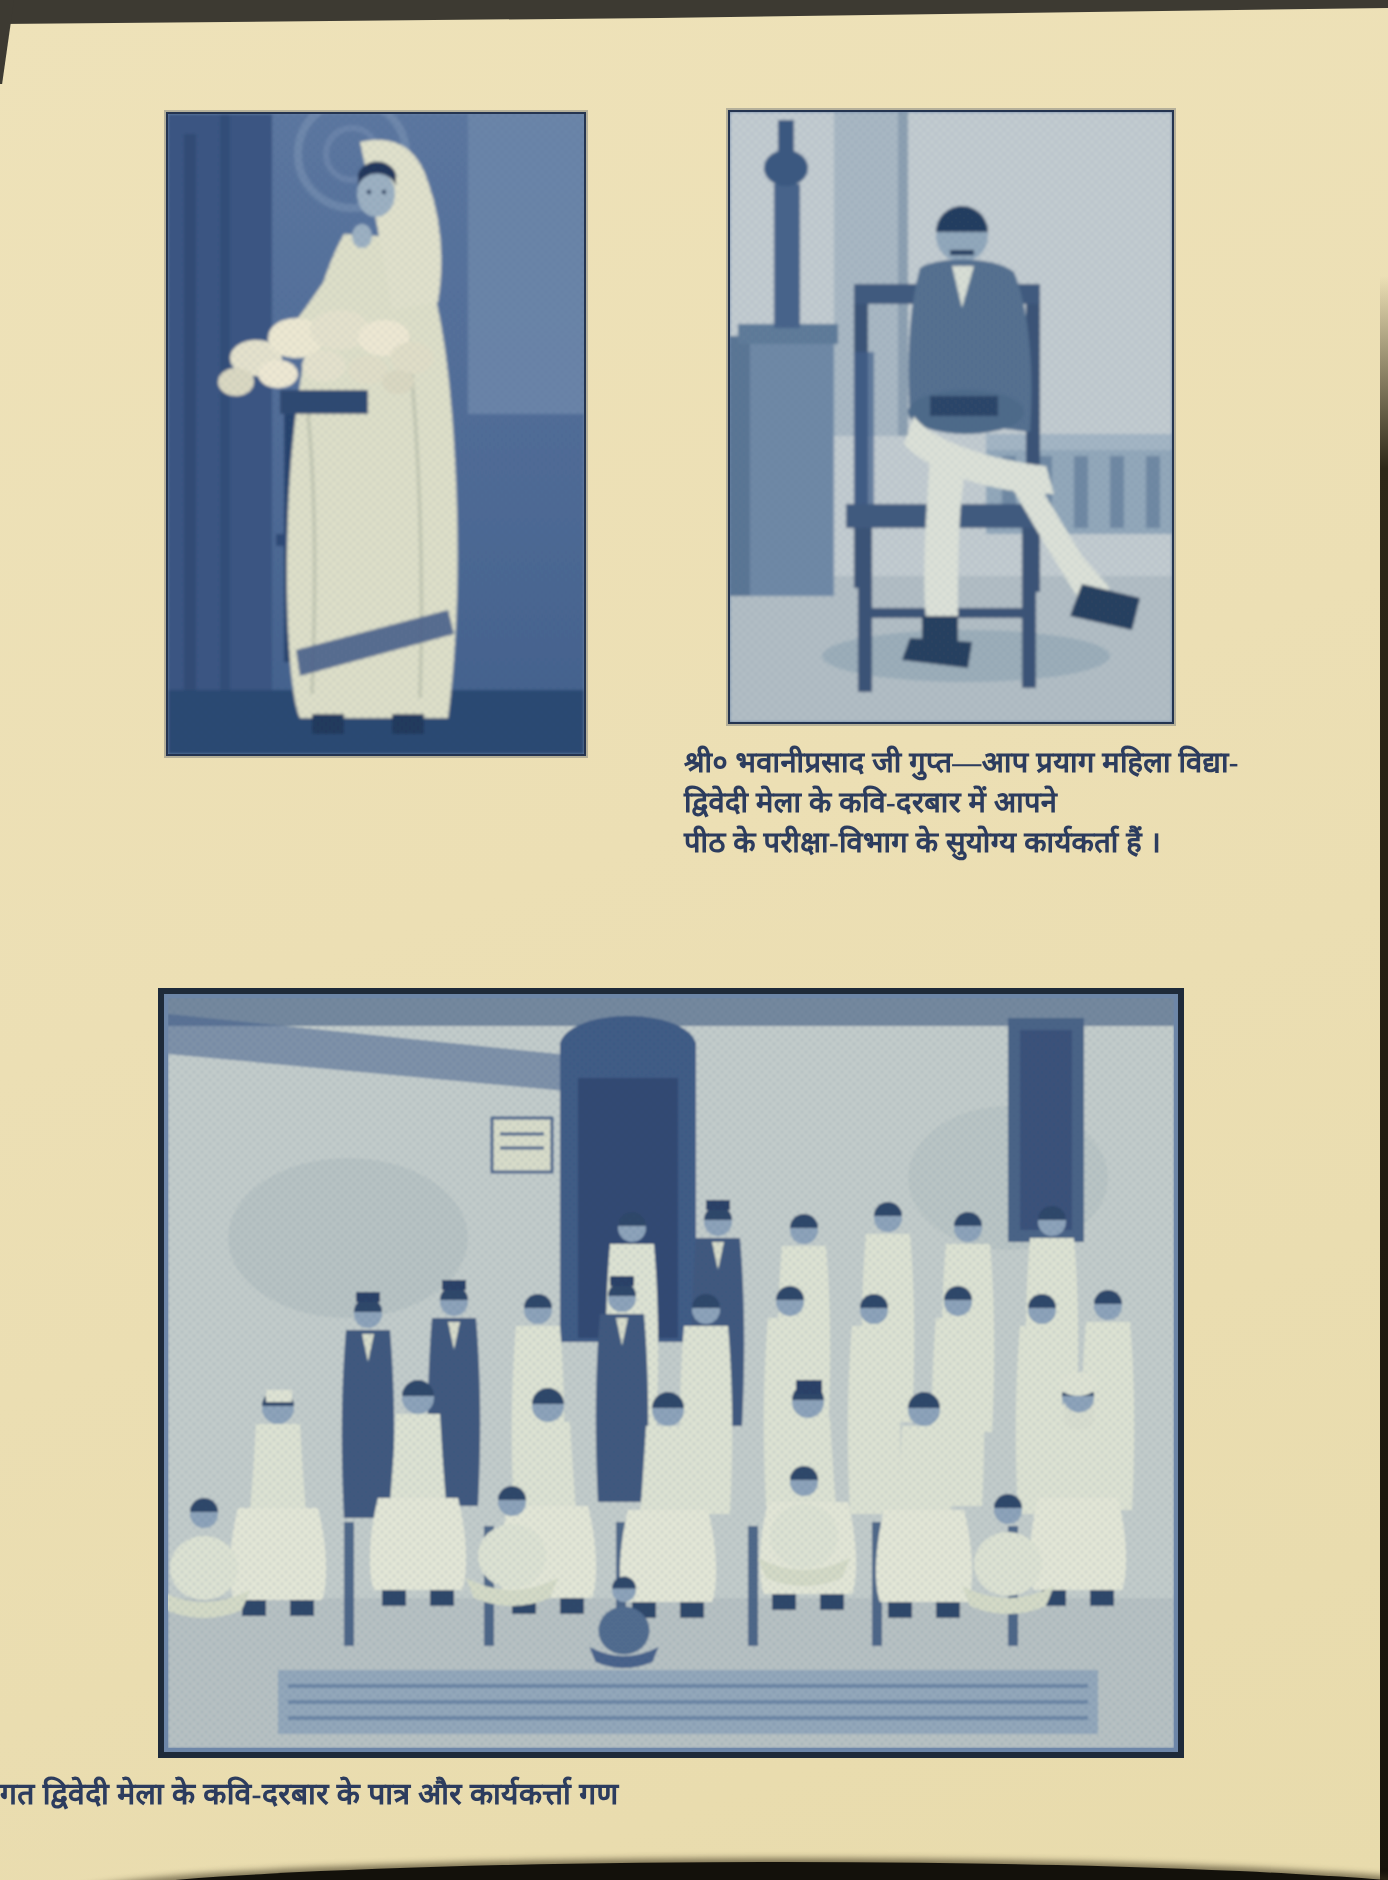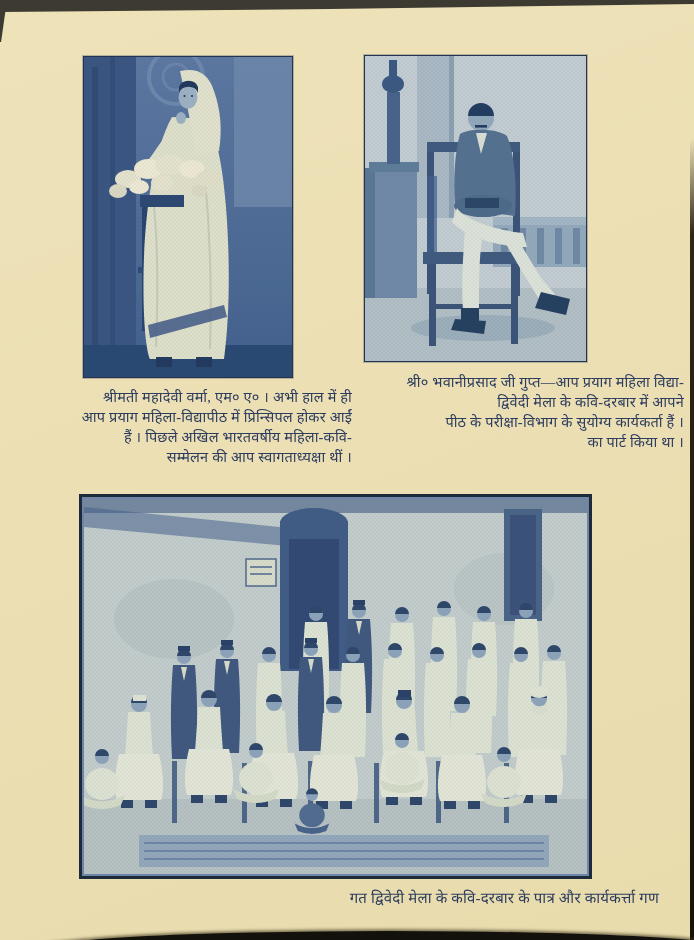--- a/index.html
+++ b/index.html
@@ -20,21 +20,21 @@
   
   figure.photo{position:absolute;margin:0;box-sizing:border-box;background:#6d86a8;}
   .photo-left{left:83px;top:56px;width:210px;height:322px;border:1px solid #243450;
     box-shadow:0 0 0 1px rgba(36,52,80,.28);}
   .photo-right{left:364px;top:55px;width:223px;height:307px;border:1px solid #243450;
     box-shadow:0 0 0 1px rgba(36,52,80,.28);}
   .photo-group{left:79px;top:494px;width:513px;height:385px;border:3px solid #1e2a3a;
     padding:2px;background:#ccd2c4;}
   figure.photo svg{display:block;width:100%;height:100%;}
   
-  .caption{position:absolute;text-align:right;color:#2c3c5e;font-weight:400;
+  .caption{position:absolute;text-align:left;color:#2c3c5e;font-weight:700;
     font-size:14.5px;line-height:20px;letter-spacing:.2px;}
   .caption-left{left:18px;top:387px;width:334px;}
   .caption-right{left:342px;top:372px;width:342px;}
   .caption-group{left:0;top:888px;width:659px;font-size:15px;}
 </style>
 </head>
 <body>
 
 <div class="page">
 
@@ -170,32 +170,25 @@
           <path d="M176,236 L205,243 L201,259 L170,252 Z" fill="#27405f"></path>
           <path d="M100,172 C98,202 96,230 98,254 L114,254 C114,228 114,202 117,184 Z" fill="#dde2d8"></path>
           <rect x="96" y="252" width="18" height="13" fill="#27405f"></rect>
           <path d="M90,263 L121,265 L119,278 L86,274 Z" fill="#27405f"></path>
         </g>
         <rect x="0" y="0" width="221" height="305" fill="url(#ht2)"></rect>
       </g>
     </svg>
   </figure>
 
-  <div class="caption caption-left">
-    <div>श्रीमती महादेवी वर्मा, एम० ए० ।  अभी हाल में  ही</div>
-    <div>आप प्रयाग महिला-विद्यापीठ में प्रिन्सिपल होकर आईं</div>
-    <div>हैं ।  पिछले  अखिल भारतवर्षीय महिला-कवि-</div>
-    <div>सम्मेलन की आप स्वागताध्यक्षा थीं ।</div>
-  </div>
 
   <div class="caption caption-right">
     <div>श्री० भवानीप्रसाद जी गुप्त—आप प्रयाग महिला विद्या-</div>
     <div>द्विवेदी मेला के  कवि-दरबार में आपने</div>
     <div>पीठ के परीक्षा-विभाग के सुयोग्य कार्यकर्ता हैं ।</div>
-    <div>का पार्ट किया था ।</div>
   </div>
 
   <figure class="photo photo-group">
     <svg viewBox="0 0 503 375" preserveAspectRatio="none">
       <defs>
         <pattern id="ht3" width="4" height="4" patternUnits="userSpaceOnUse">
           <circle cx="1" cy="1" r="0.7" fill="#31507c" opacity="0.15"></circle>
           <circle cx="3" cy="3" r="0.7" fill="#31507c" opacity="0.15"></circle>
         </pattern>
         <filter id="blG">

